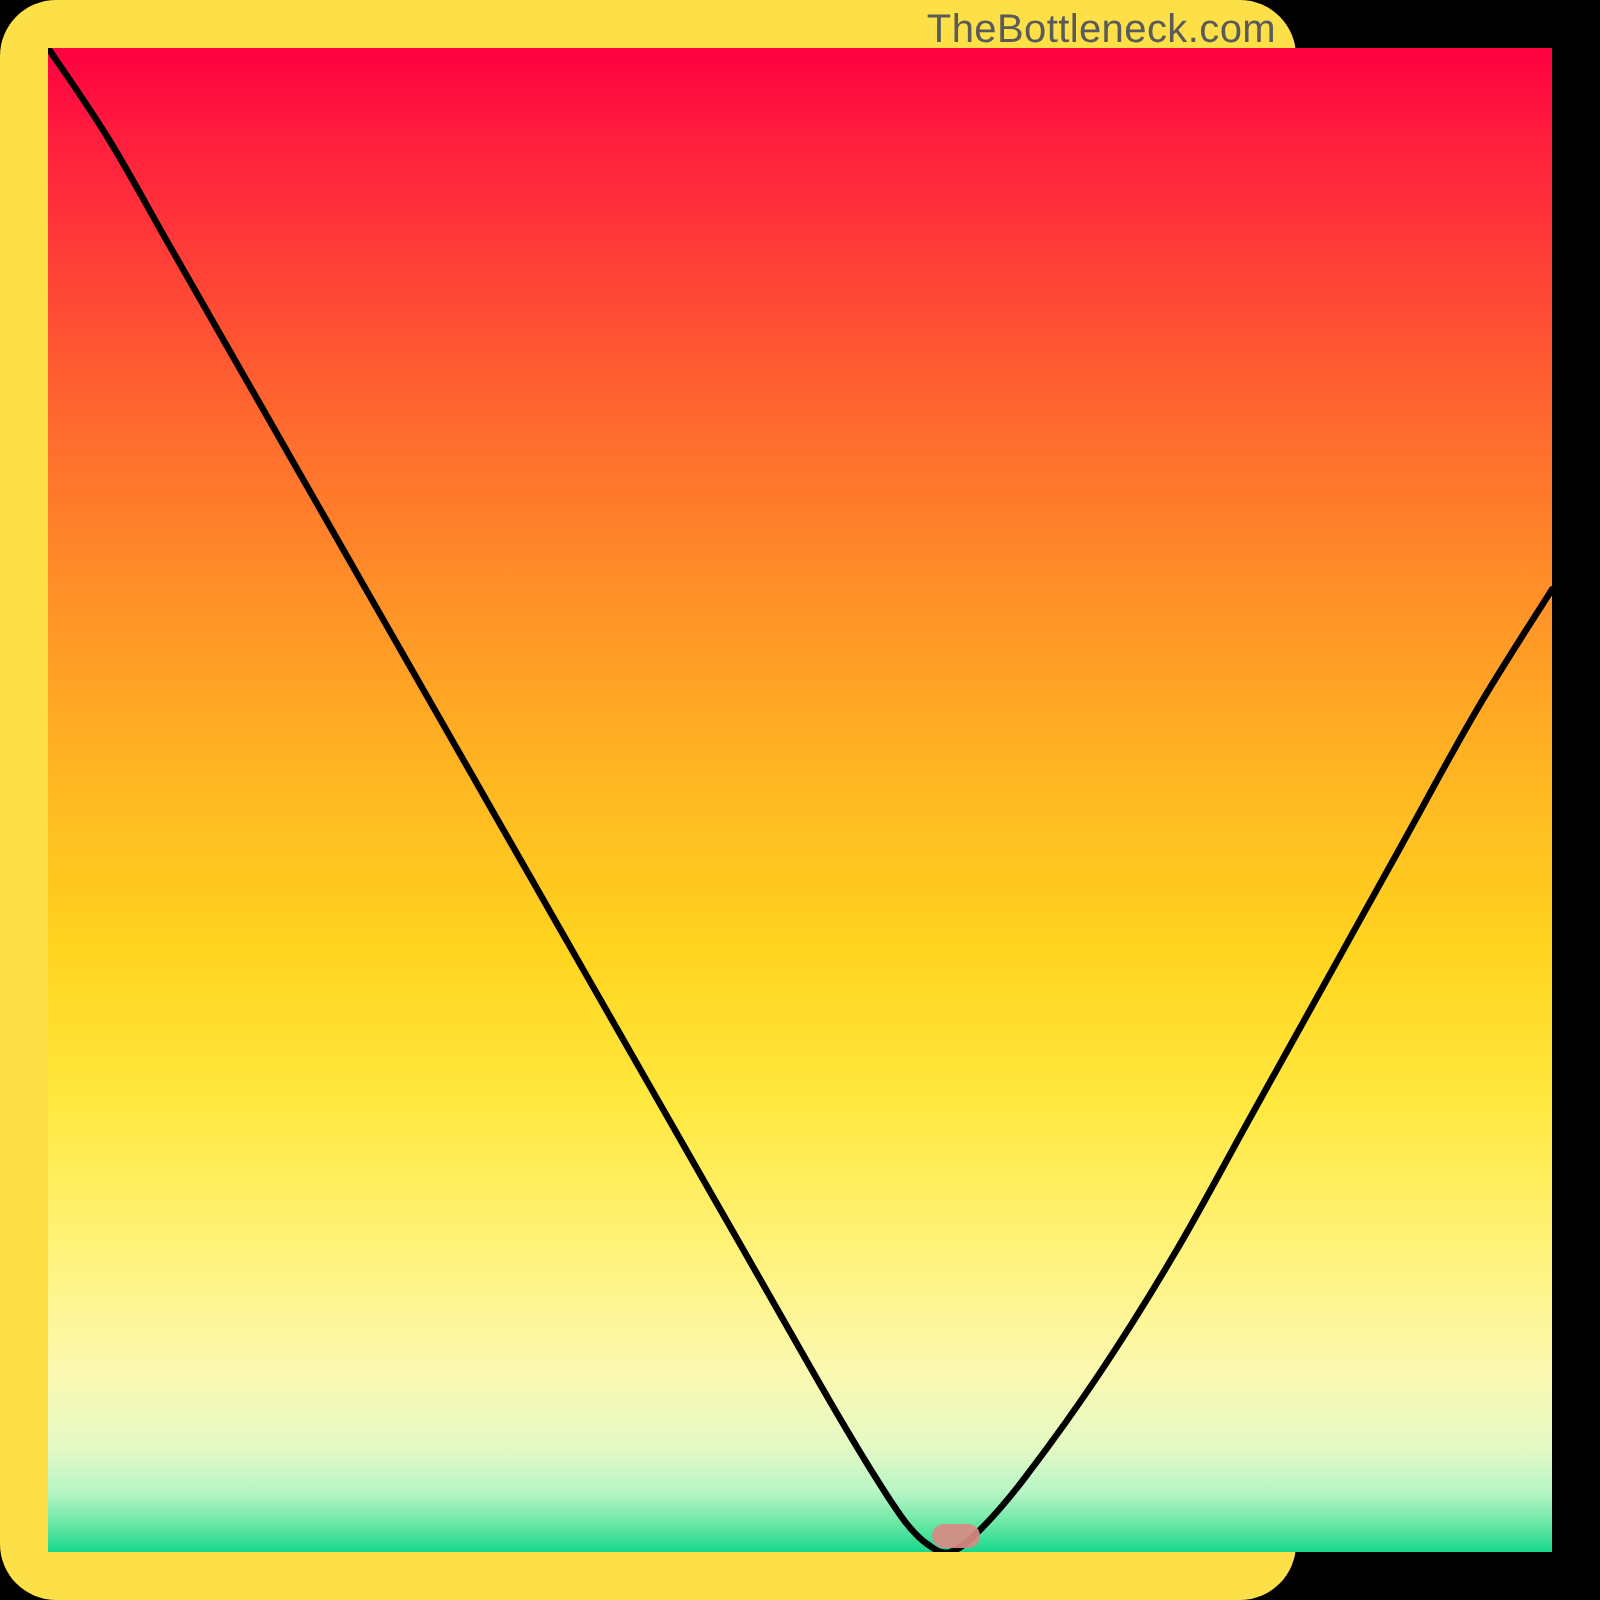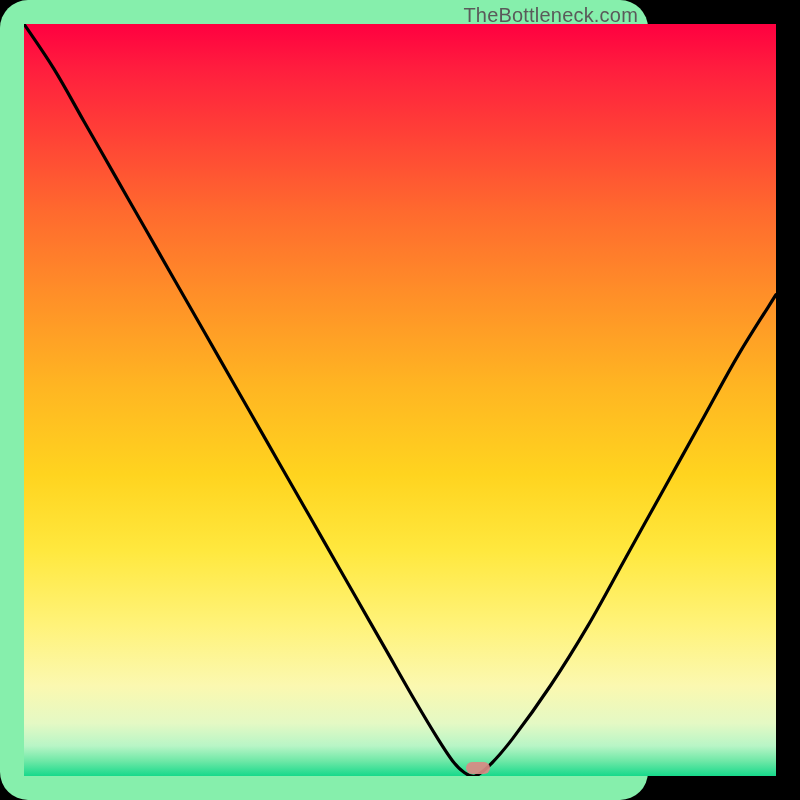--- a/index.html
+++ b/index.html
@@ -7,21 +7,21 @@
     padding: 0;
     width: 800px;
     height: 800px;
     background: #000;
     overflow: hidden;
   }
   .frame {
     position: relative;
     width: 648px;
     height: 800px;
-    background: #86efac;
+    background: #fde047;
     border-radius: 28px;
   }
   .plot-area {
     position: absolute;
     left: 24px;
     top: 24px;
     width: 752px;
     height: 752px;
     overflow: hidden;
   }

